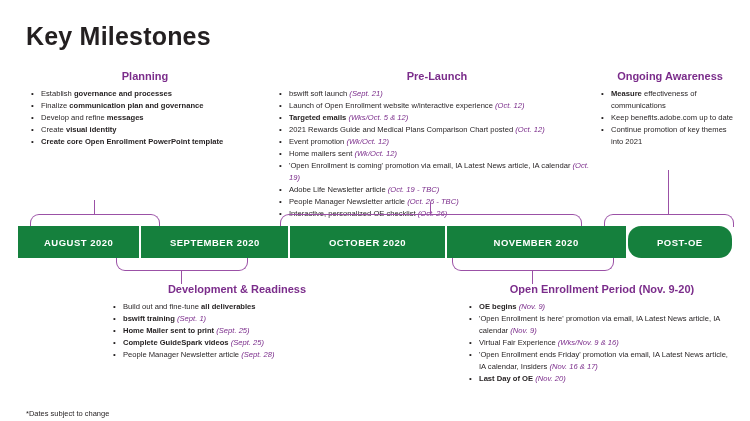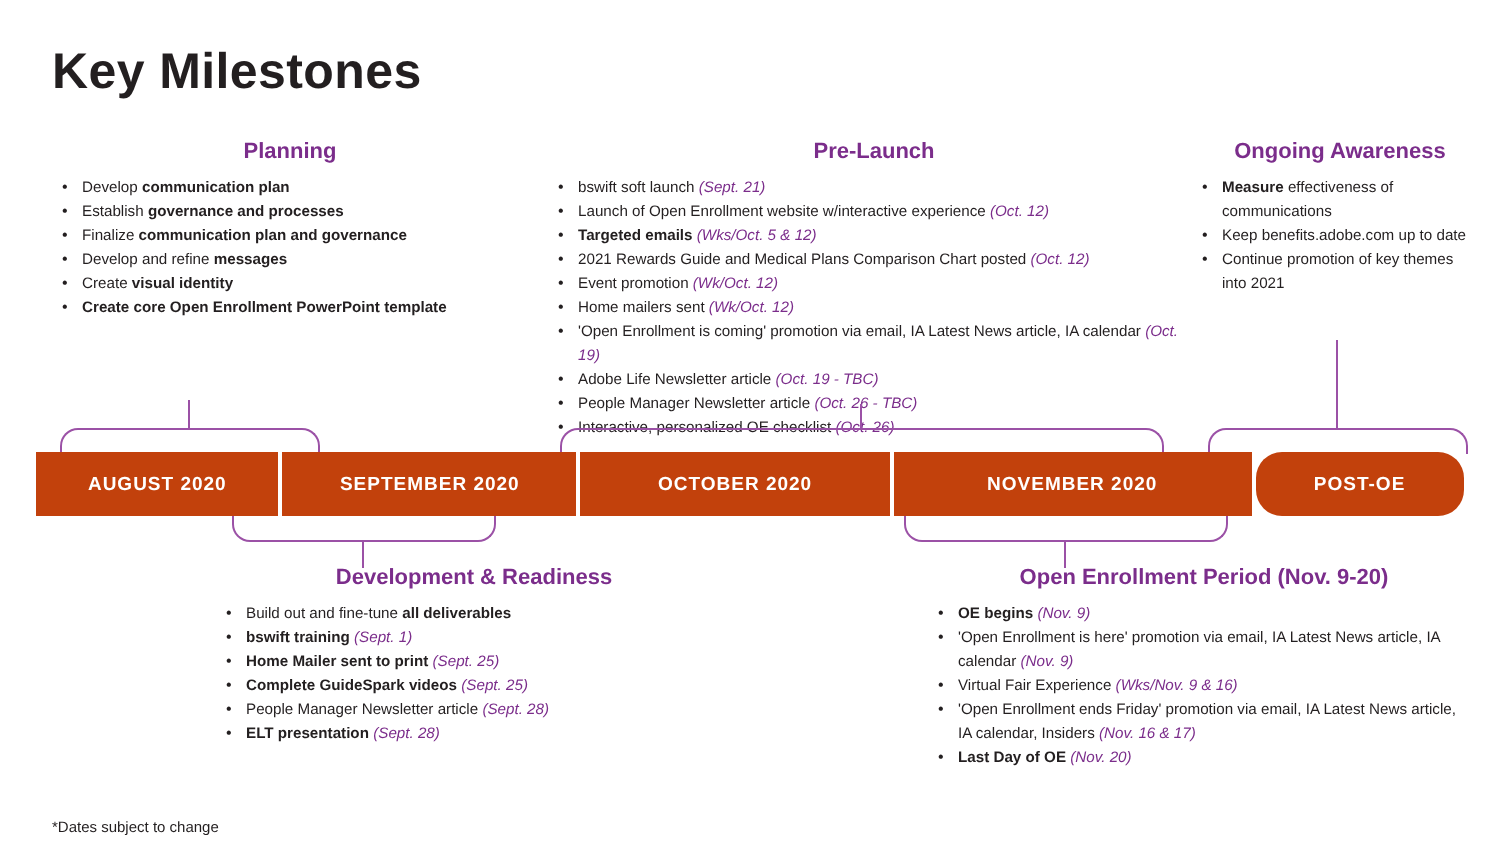--- a/index.html
+++ b/index.html
@@ -73,21 +73,21 @@
   
   .timeline {
     position: absolute;
     left: 18px;
     top: 226px;
     width: 714px;
     height: 32px;
     display: flex;
   }
   .tl-seg {
-    background: #c2410c;
+    background: #15803d;
     color: #ffffff;
     font-size: 9.5px;
     font-weight: bold;
     letter-spacing: 0.5px;
     display: flex;
     align-items: center;
     justify-content: center;
     margin-right: 2px;
     text-align: center;
   }
@@ -129,21 +129,20 @@
 </head>
 <body>
 
 <div class="slide">
 
   <div class="title">Key Milestones</div>
 
   <div class="block" style="left:30px; top:70px; width:230px;">
     <div class="block-head">Planning</div>
     <ul class="bullets">
-      <li><span>Develop </span><span class="b">communication plan</span></li>
       <li><span>Establish </span><span class="b">governance and processes</span></li>
       <li><span>Finalize </span><span class="b">communication plan and governance</span></li>
       <li><span>Develop and refine </span><span class="b">messages</span></li>
       <li><span>Create </span><span class="b">visual identity</span></li>
       <li><span class="b">Create core Open Enrollment PowerPoint template</span></li>
     </ul>
   </div>
 
   <div class="block" style="left:278px; top:70px; width:318px;">
     <div class="block-head">Pre-Launch</div>
@@ -194,21 +193,20 @@
   <div class="stem" style="left:532px; top:270px; height:14px;"></div>
 
   <div class="block" style="left:112px; top:283px; width:250px;">
     <div class="block-head">Development &amp; Readiness</div>
     <ul class="bullets">
       <li><span>Build out and fine-tune </span><span class="b">all deliverables</span></li>
       <li><span class="b">bswift training</span><span> </span><span class="date">(Sept. 1)</span></li>
       <li><span class="b">Home Mailer sent to print</span><span> </span><span class="date">(Sept. 25)</span></li>
       <li><span class="b">Complete GuideSpark videos</span><span> </span><span class="date">(Sept. 25)</span></li>
       <li><span>People Manager Newsletter article </span><span class="date">(Sept. 28)</span></li>
-      <li><span class="b">ELT presentation</span><span> </span><span class="date">(Sept. 28)</span></li>
     </ul>
   </div>
 
   <div class="block" style="left:468px; top:283px; width:268px;">
     <div class="block-head">Open Enrollment Period (Nov. 9-20)</div>
     <ul class="bullets">
       <li><span class="b">OE begins</span><span> </span><span class="date">(Nov. 9)</span></li>
       <li><span>'Open Enrollment is here' promotion via email, IA Latest News article, IA calendar </span><span class="date">(Nov. 9)</span></li>
       <li><span>Virtual Fair Experience </span><span class="date">(Wks/Nov. 9 &amp; 16)</span></li>
       <li><span>'Open Enrollment ends Friday' promotion via email, IA Latest News article, IA calendar, Insiders </span><span class="date">(Nov. 16 &amp; 17)</span></li>

